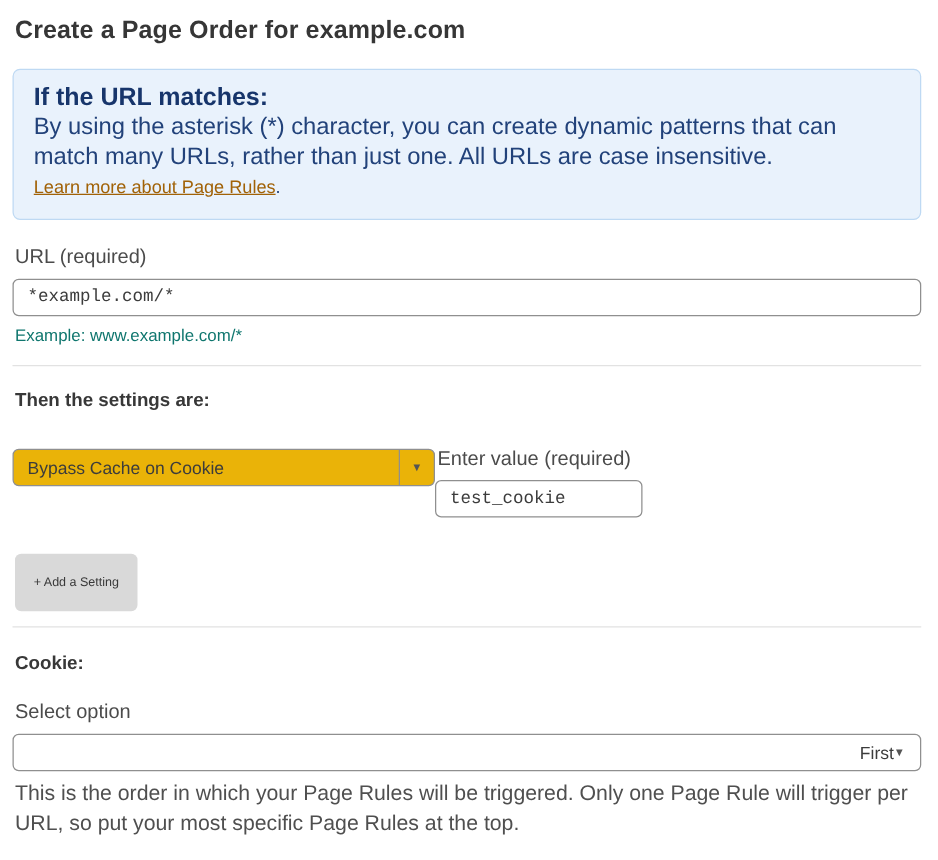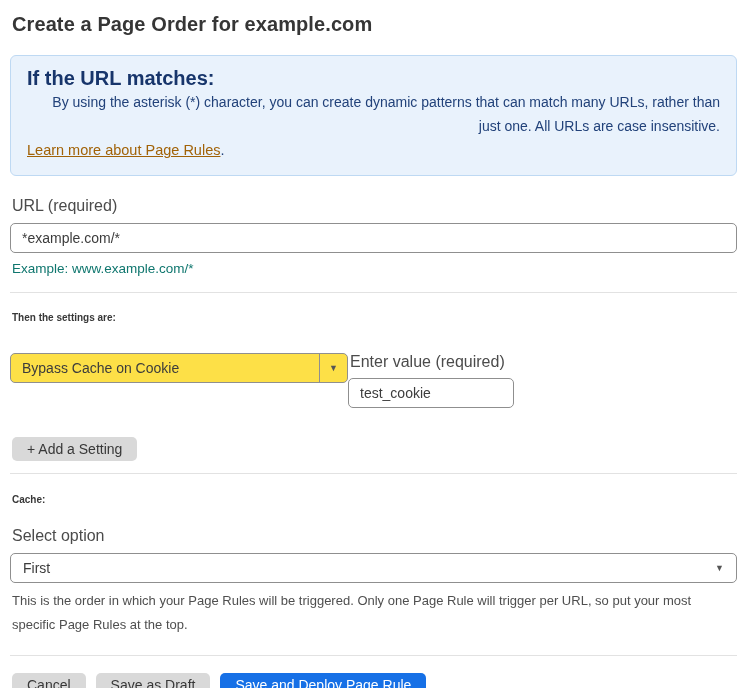--- a/index.html
+++ b/index.html
@@ -26,25 +26,24 @@
     border-radius: 6px;
     padding: 10px 16px 13px 16px;
   }
   .info-box h2 {
     font-size: 20px;
     font-weight: 700;
     color: #17356b;
     line-height: 24px;
   }
   .info-box p {
-    font-size: 14px;
+    font-size: 19px;
     color: #22427a;
     line-height: 24px;
     max-width: 700px;
-    text-align: right;
   }
   .info-box .link-line { font-size: 14.5px; line-height: 24px; color: #22427a; }
   .info-box a {
     color: #a16207;
     text-decoration: underline;
     cursor: pointer;
   }
 
   .field-label {
     font-size: 16px;
@@ -52,57 +51,57 @@
     margin-left: 2px;
   }
 
   .text-input {
     display: block;
     width: 100%;
     height: 30px;
     border: 1px solid #8f8f8f;
     border-radius: 5px;
     padding: 0 11px;
-    font-family: Liberation Sans, sans-serif;
+    font-family: Liberation Mono, monospace;
     font-size: 14px;
     color: #3c3c3c;
     background: #ffffff;
     outline: none;
   }
 
   .hint-text {
     font-size: 13.5px;
     color: #0f766e;
     margin-left: 2px;
   }
 
   .divider {
     border: none;
     border-top: 1px solid #e2e2e2;
     height: 0;
     width: 100%;
   }
 
   .section-heading {
-    font-size: 10px;
+    font-size: 15px;
     font-weight: 700;
     color: #383838;
     margin-left: 2px;
   }
 
   .settings-row { display: flex; align-items: flex-start; margin-top: 22px; }
   .col-setting { width: 338px; }
   .col-value { width: 166px; padding-top: 8px; }
 
   .dropdown {
     margin-top: 8px;
     height: 30px;
     border: 1px solid #8f8f8f;
     border-radius: 5px;
-    background: #fde047;
+    background: #eab308;
     display: flex;
     align-items: stretch;
     cursor: pointer;
     overflow: hidden;
   }
   .dropdown .dropdown-text {
     flex: 1;
     display: flex;
     align-items: center;
     padding: 0 11px;
@@ -117,52 +116,52 @@
     justify-content: center;
   }
   .arrow-glyph { font-size: 9px; color: #555555; line-height: 1; }
 
   .value-input { margin-top: 7px; }
 
   .btn {
     display: inline-flex;
     align-items: center;
     justify-content: center;
-    height: 24px;
+    height: 46px;
     padding: 0 15px;
     border: none;
     border-radius: 5px;
     font-family: "Liberation Sans", "DejaVu Sans", sans-serif;
-    font-size: 14px;
+    font-size: 10px;
     cursor: pointer;
   }
   .btn-gray { background: #d9d9d9; color: #383838; }
   .btn-blue { background: #1670e6; color: #ffffff; }
 
   .add-setting-btn { margin-top: 29px; margin-left: 2px; }
 
   .select-box {
     margin-top: 8px;
     height: 30px;
     border: 1px solid #8f8f8f;
     border-radius: 5px;
     background: #ffffff;
     display: flex;
     align-items: center;
-    justify-content: space-between;
+    justify-content: flex-end;
     padding: 0 12px;
     font-size: 14px;
     color: #3c3c3c;
     cursor: pointer;
   }
 
   .order-help {
     margin-top: 6px;
     margin-left: 2px;
-    font-size: 13px;
+    font-size: 17px;
     color: #4f4f4f;
     line-height: 24px;
     max-width: 720px;
   }
 
   .actions-row { display: flex; gap: 10px; margin-top: 17px; margin-left: 2px; }
 
   .mt-url-label { margin-top: 21px; }
   .mt-url-input { margin-top: 8px; }
   .mt-example { margin-top: 8px; }
@@ -206,21 +205,21 @@
     <div class="col-value">
       <div class="field-label">Enter value (required)</div>
       <input type="text" class="text-input value-input" value="test_cookie" style="">
     </div>
   </div>
 
   <button class="btn btn-gray add-setting-btn">+ Add a Setting</button>
 
   <hr class="divider mt-div2">
 
-  <div class="section-heading mt-order-h">Cache:</div>
+  <div class="section-heading mt-order-h">Cookie:</div>
 
   <div class="field-label mt-order-label">Select option</div>
   <div class="select-box">
     <span>First</span>
     <span class="arrow-glyph">▼</span>
   </div>
   <div class="order-help">This is the order in which your Page Rules will be triggered. Only one Page Rule will trigger per URL, so put your most specific Page Rules at the top.</div>
 
   <hr class="divider mt-div3">
 

